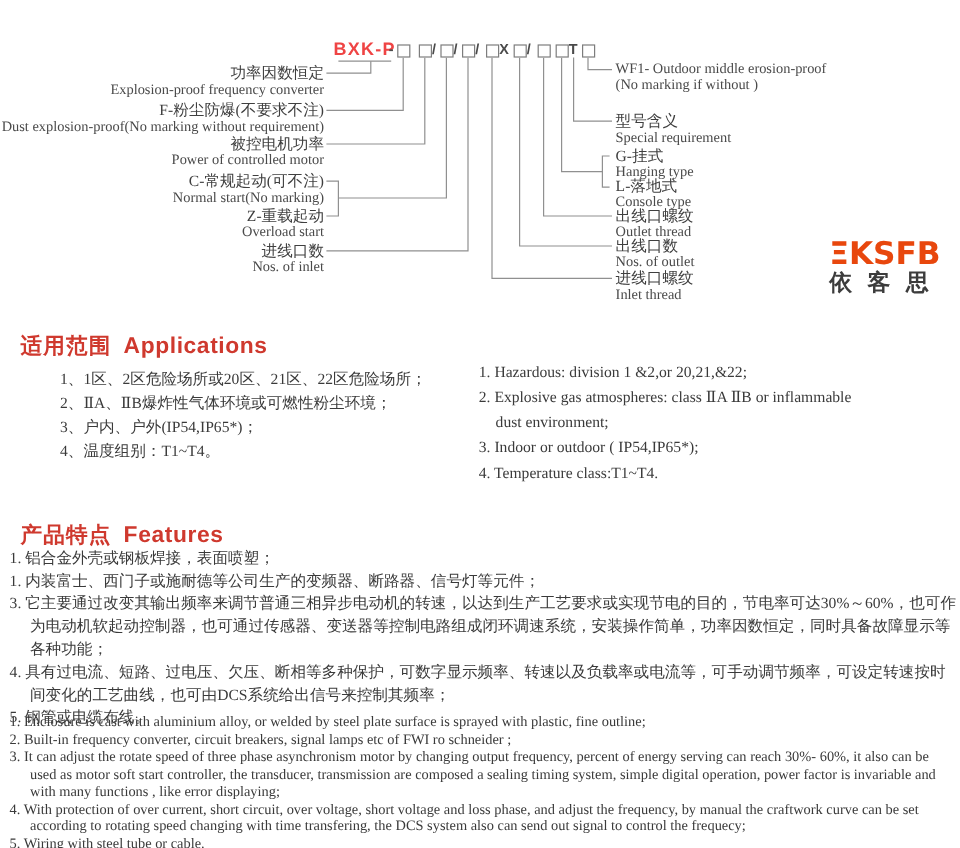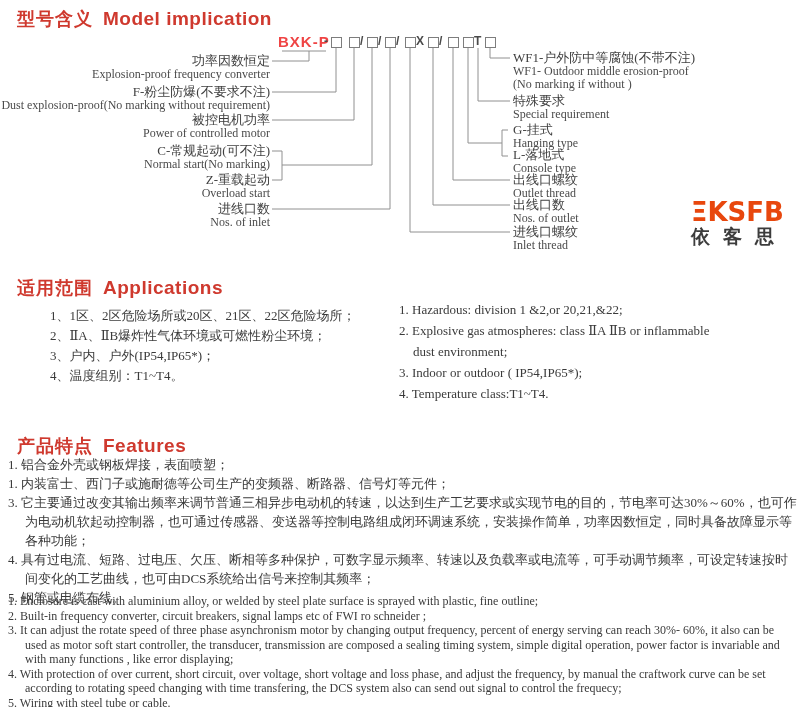--- a/index.html
+++ b/index.html
@@ -36,23 +36,20 @@
   
   .feats-cn{position:absolute;left:8px;top:455px;width:790px;font-size:13px;line-height:19px;}
   .feats-en{position:absolute;left:8px;top:594px;width:788px;font-size:12px;line-height:14.5px;}
   .feat{padding-left:17px;text-indent:-17px;}
 </style>
 </head>
 <body>
 
 <div class="page">
 
-  <div class="sec-heading" style="top:7px;">
-    <span class="cnpart">型号含义</span><span class="enpart">Model implication</span>
-  </div>
 
   <div class="diagram">
     <svg class="wires" width="800" height="260">
       <g fill="none" stroke="#909090" stroke-width="1">
 
         <polyline points="282,51 326,51"></polyline>
         <polyline points="272,61 309,61 309,51"></polyline>
 
         <polyline points="272,92 336,92 336,48"></polyline>
         <polyline points="272,120 354,120 354,48"></polyline>
@@ -107,26 +104,25 @@
     <div class="lbl lbl-left" style="top:173px;">
       <div class="cn">Z-重载起动</div>
       <div class="en">Overload start</div>
     </div>
     <div class="lbl lbl-left" style="top:202px;margin-left:43px;">
       <div class="cn">进线口数</div>
       <div class="en">Nos.  of  inlet</div>
     </div>
 
     <div class="lbl lbl-right" style="top:51px;">
-      <div class="cn">WF1-户外防中等腐蚀(不带不注)</div>
       <div class="en">WF1- Outdoor middle erosion-proof</div>
       <div class="en">(No marking  if without )</div>
     </div>
     <div class="lbl lbl-right" style="top:94px;">
-      <div class="cn">特殊要求</div>
+      <div class="cn">型号含义</div>
       <div class="en">Special  requirement</div>
     </div>
     <div class="lbl lbl-right" style="top:123px;">
       <div class="cn">G-挂式</div>
       <div class="en">Hanging  type</div>
     </div>
     <div class="lbl lbl-right" style="top:148px;">
       <div class="cn">L-落地式</div>
       <div class="en">Console  type</div>
     </div>

